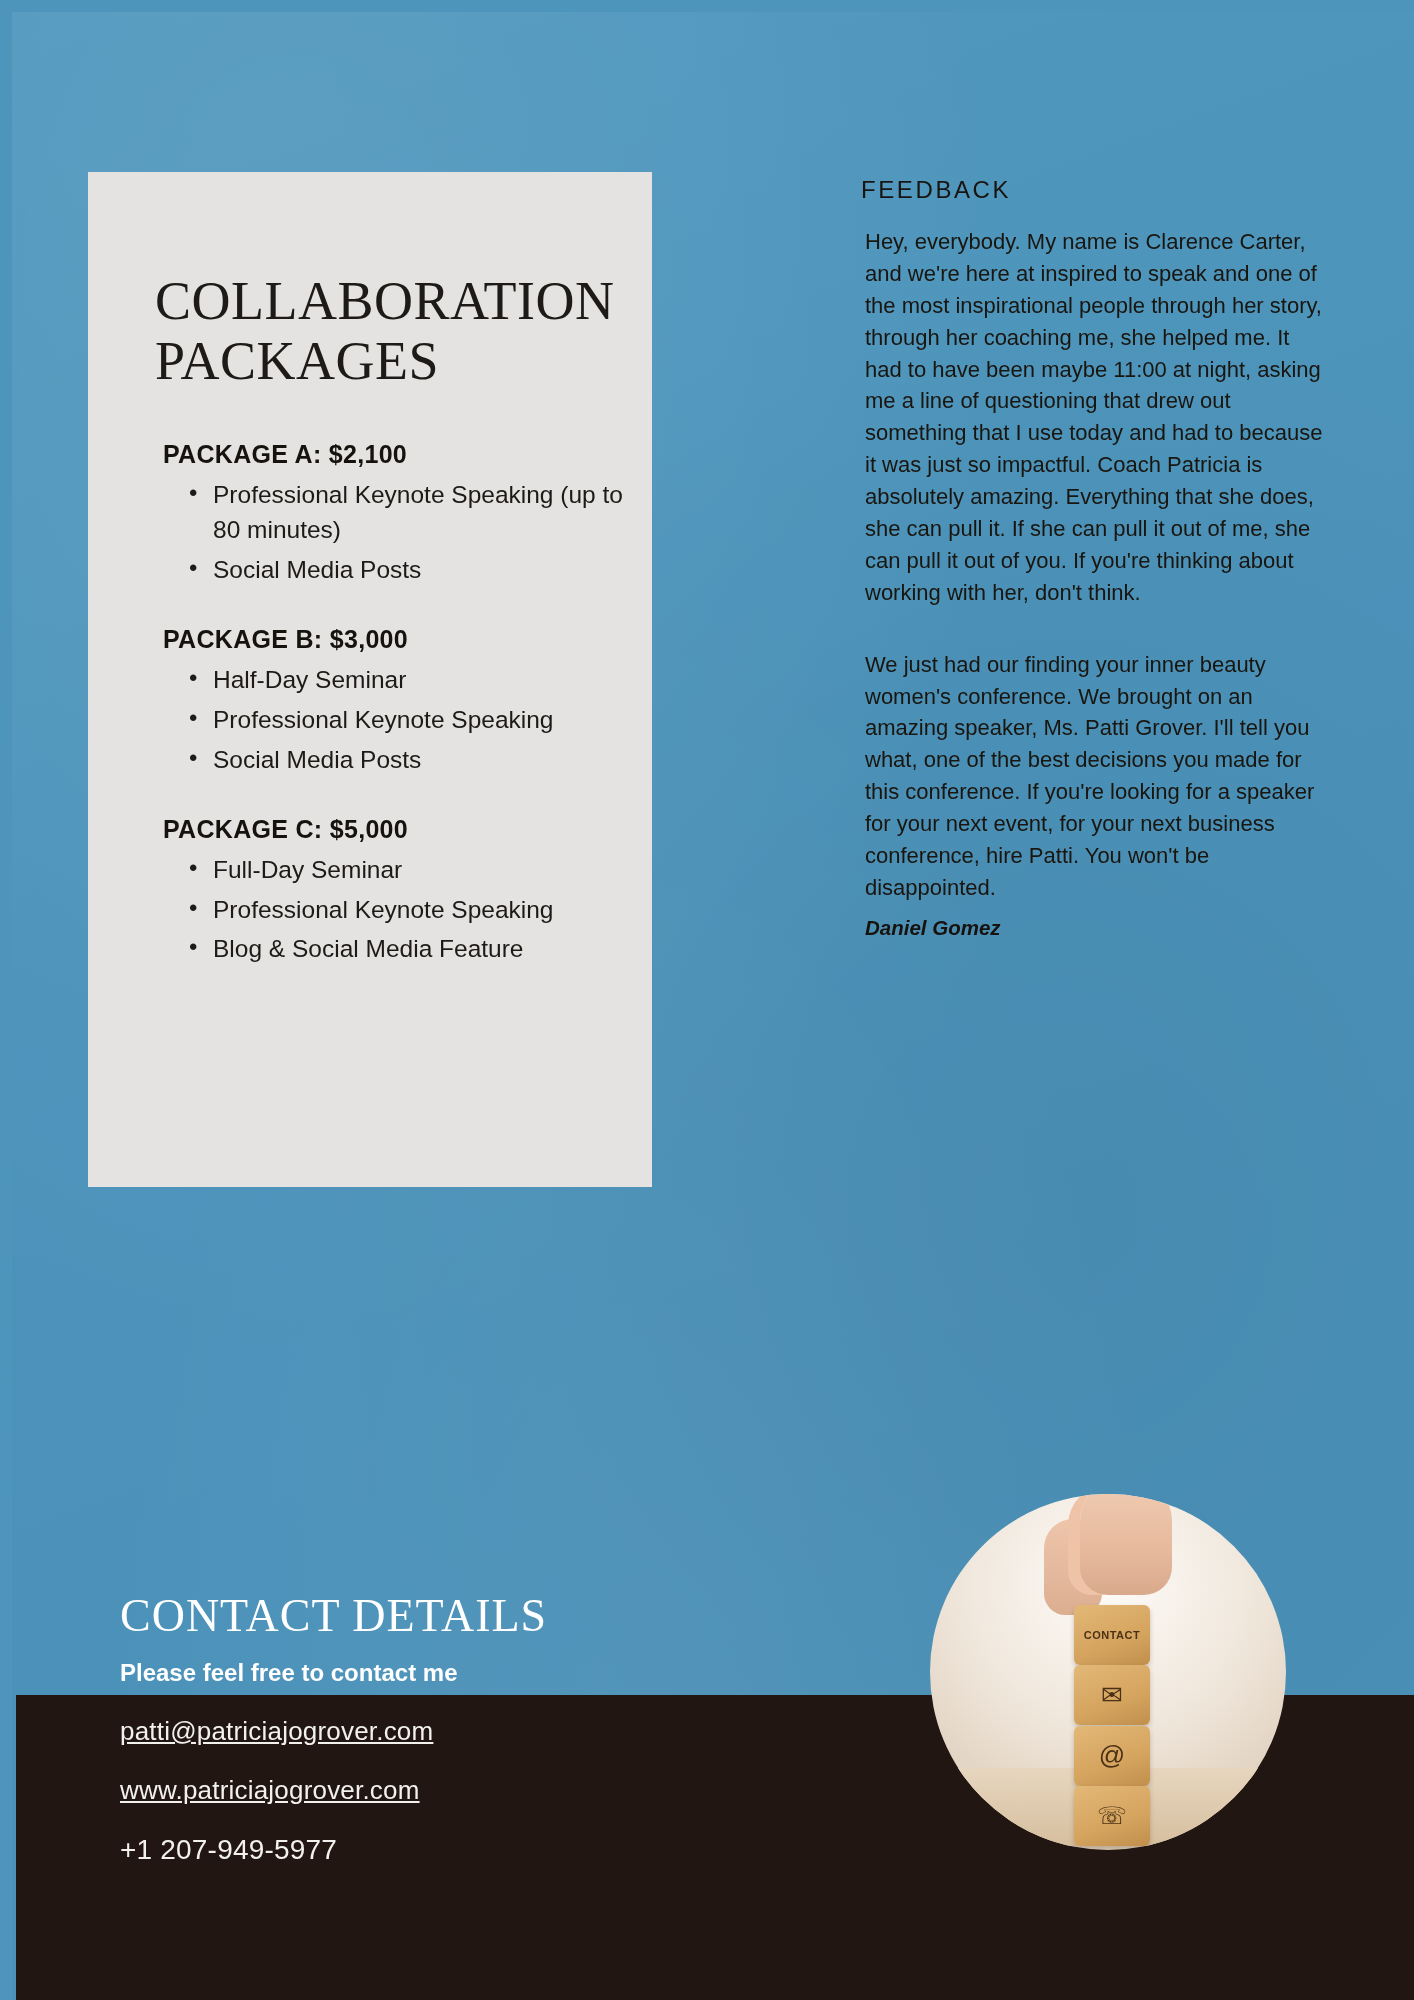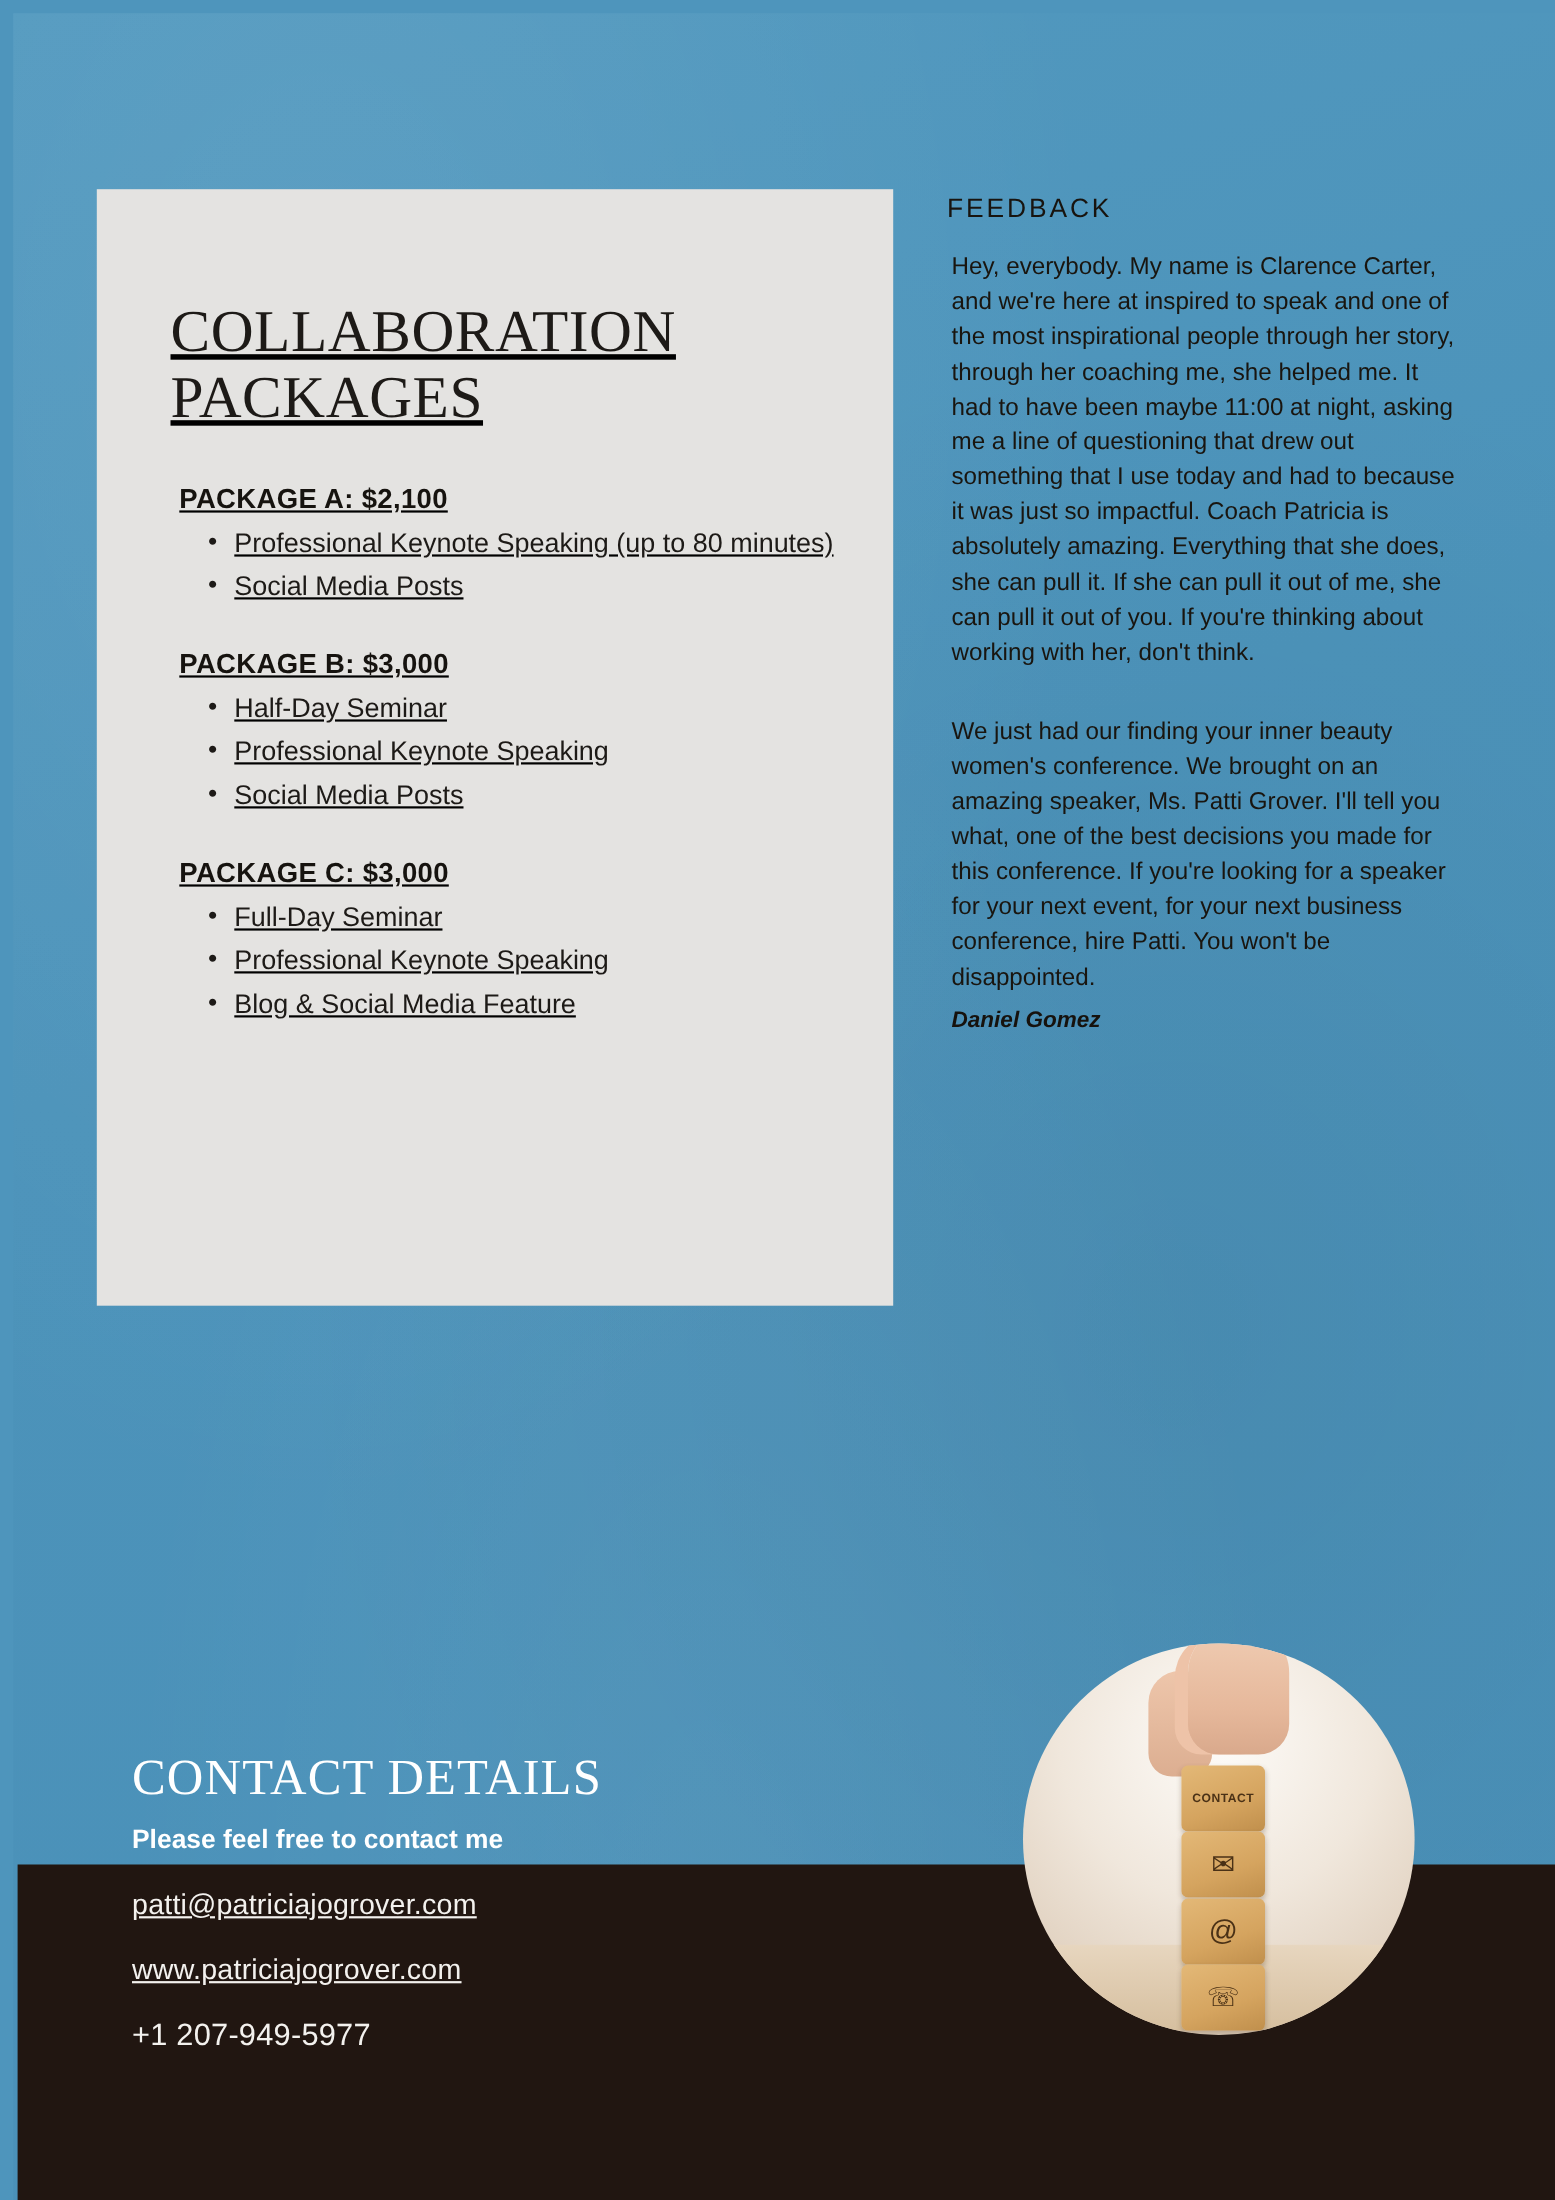--- a/index.html
+++ b/index.html
@@ -23,24 +23,23 @@
       radial-gradient(ellipse at 45% 90%, rgba(255,255,255,0.05), rgba(255,255,255,0) 50%),
       linear-gradient(160deg, #5299bf 0%, #4c93ba 40%, #4a90b8 100%);
     pointer-events: none;
   }
 
   
   .packages-card {
     position: absolute;
     left: 76px;
     top: 160px;
-    width: 724px;
+    width: 564px;
     height: 1015px;
     background: #e4e3e1;
-    text-decoration: underline;
   }
   .packages-title {
     font-family: "Liberation Serif", serif;
     font-size: 54px;
     line-height: 1.12;
     letter-spacing: 0.5px;
     color: #1d1a17;
     padding: 95px 0 0 63px;
     max-width: 580px;
     font-weight: 400;
@@ -225,21 +224,21 @@
     <div class="pkg-block">
       <div class="pkg-heading">PACKAGE B: $3,000</div>
       <ul class="pkg-items">
         <li>Half-Day Seminar</li>
         <li>Professional Keynote Speaking</li>
         <li>Social Media Posts</li>
       </ul>
     </div>
 
     <div class="pkg-block">
-      <div class="pkg-heading">PACKAGE C: $3,000</div>
+      <div class="pkg-heading">PACKAGE C: $5,000</div>
       <ul class="pkg-items">
         <li>Full-Day Seminar</li>
         <li>Professional Keynote Speaking</li>
         <li>Blog &amp; Social Media Feature</li>
       </ul>
     </div>
 
   </div>
 </div>
 

